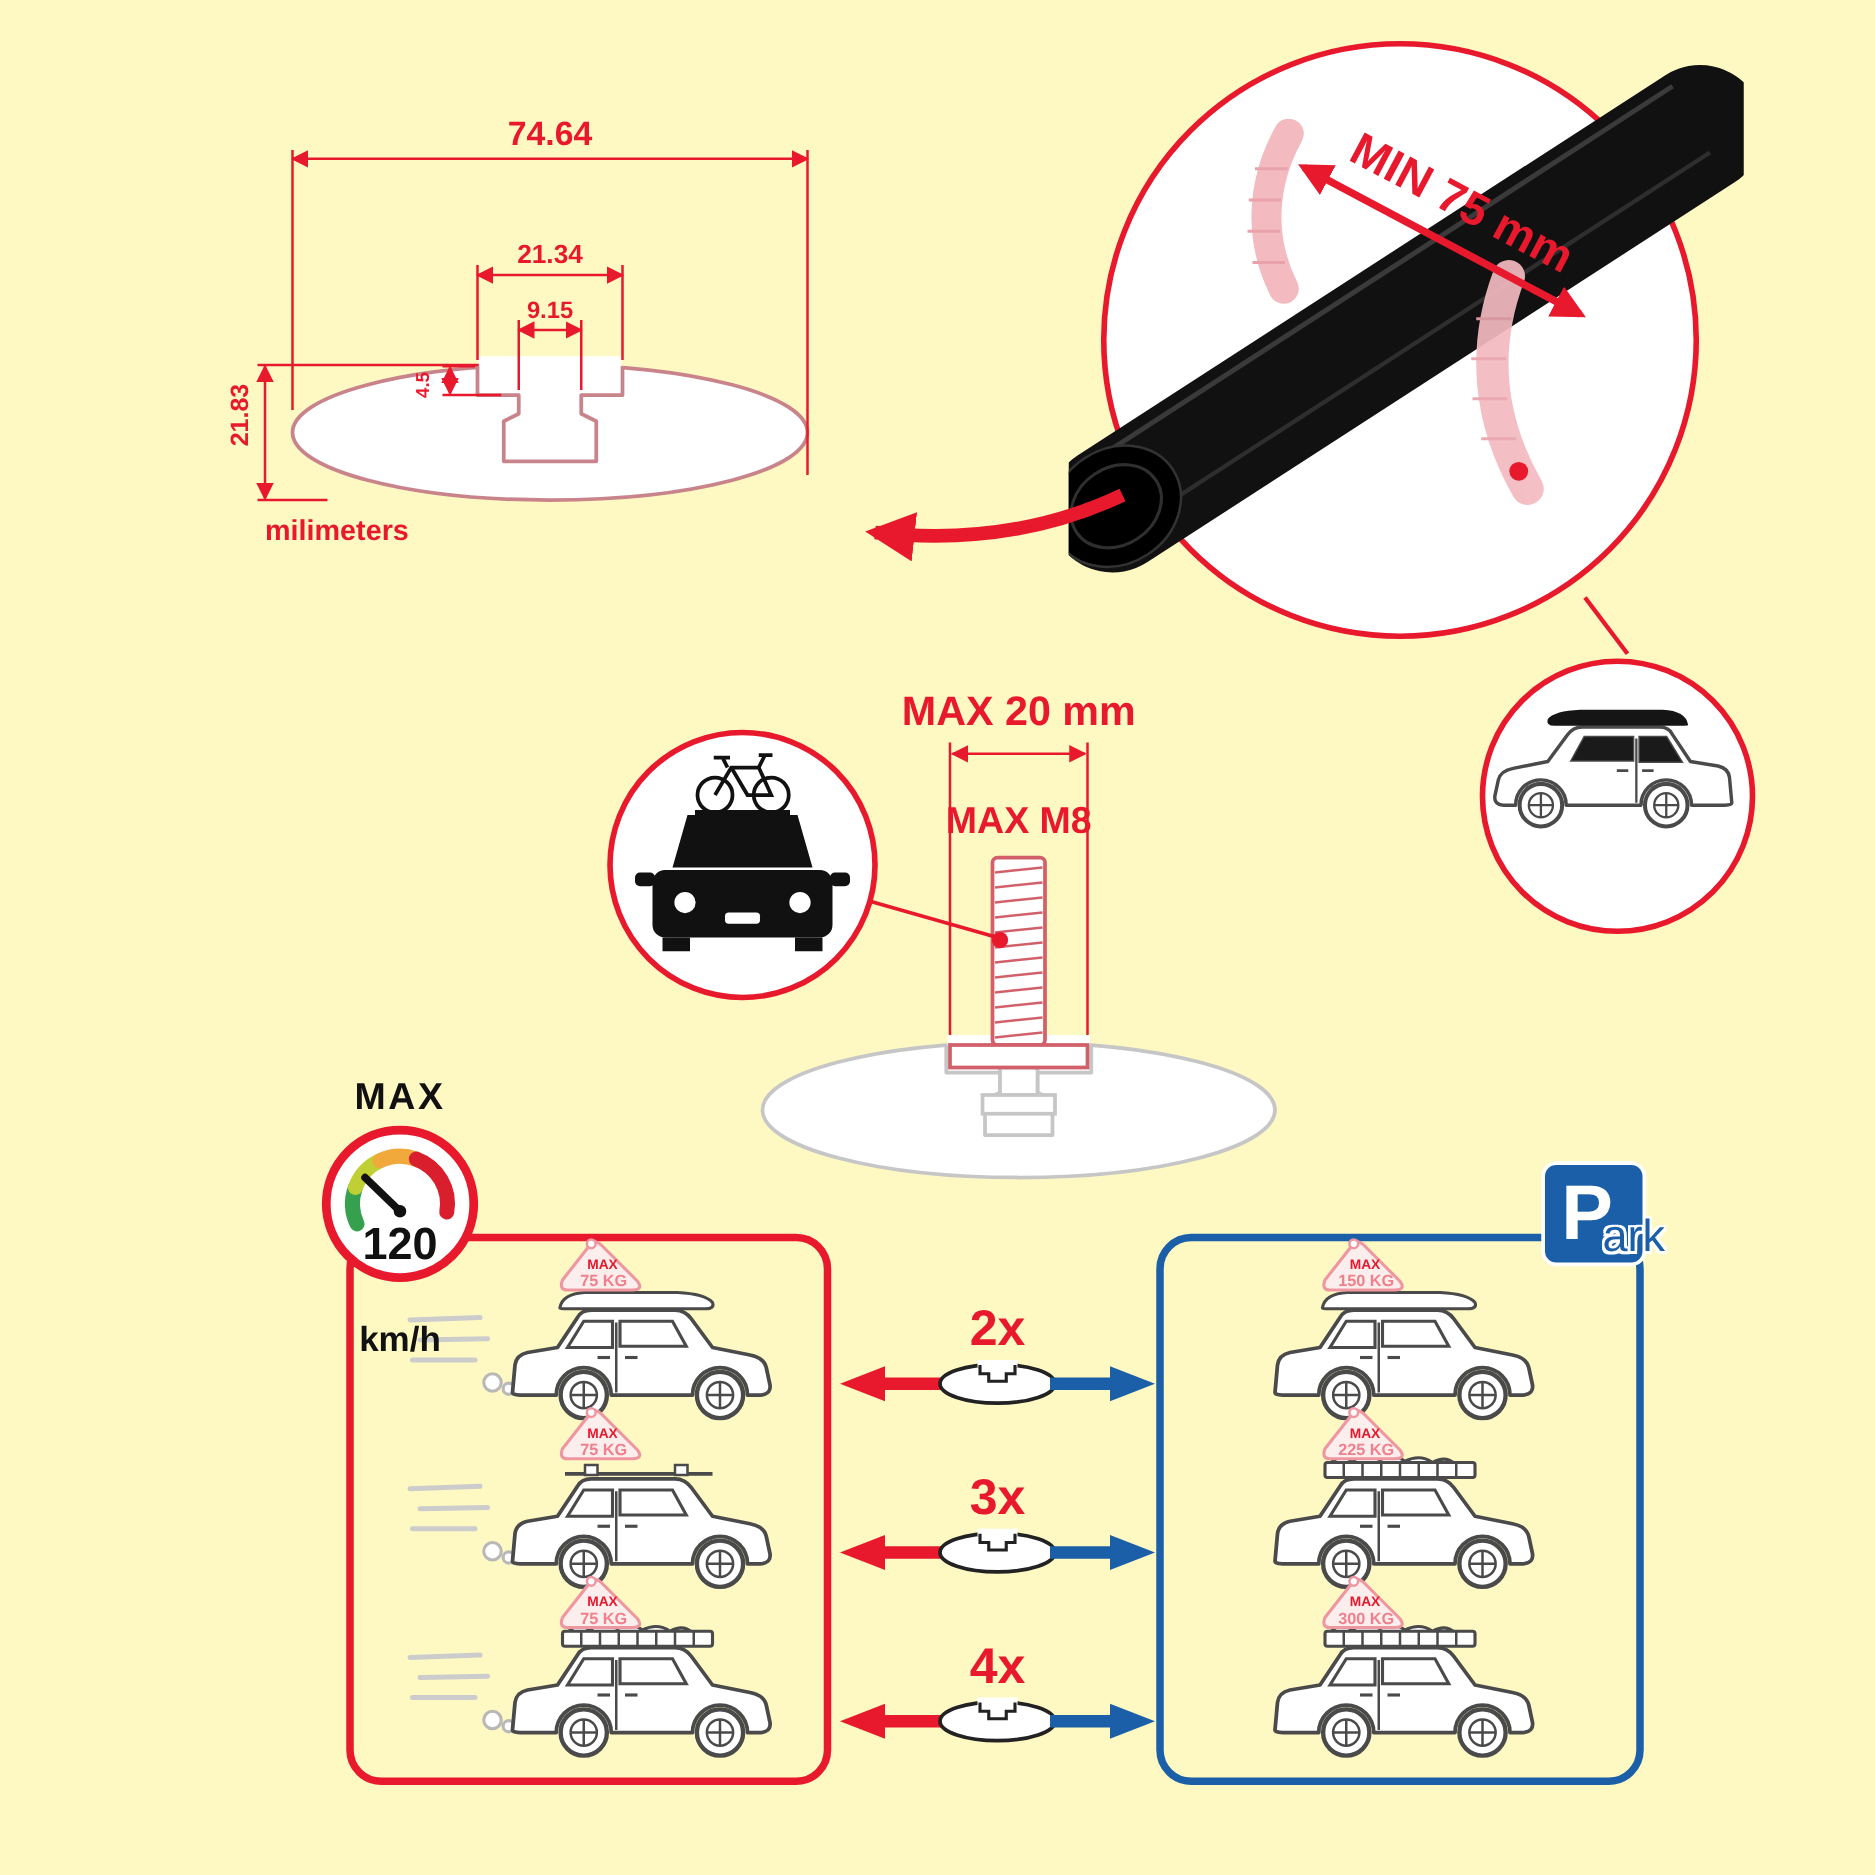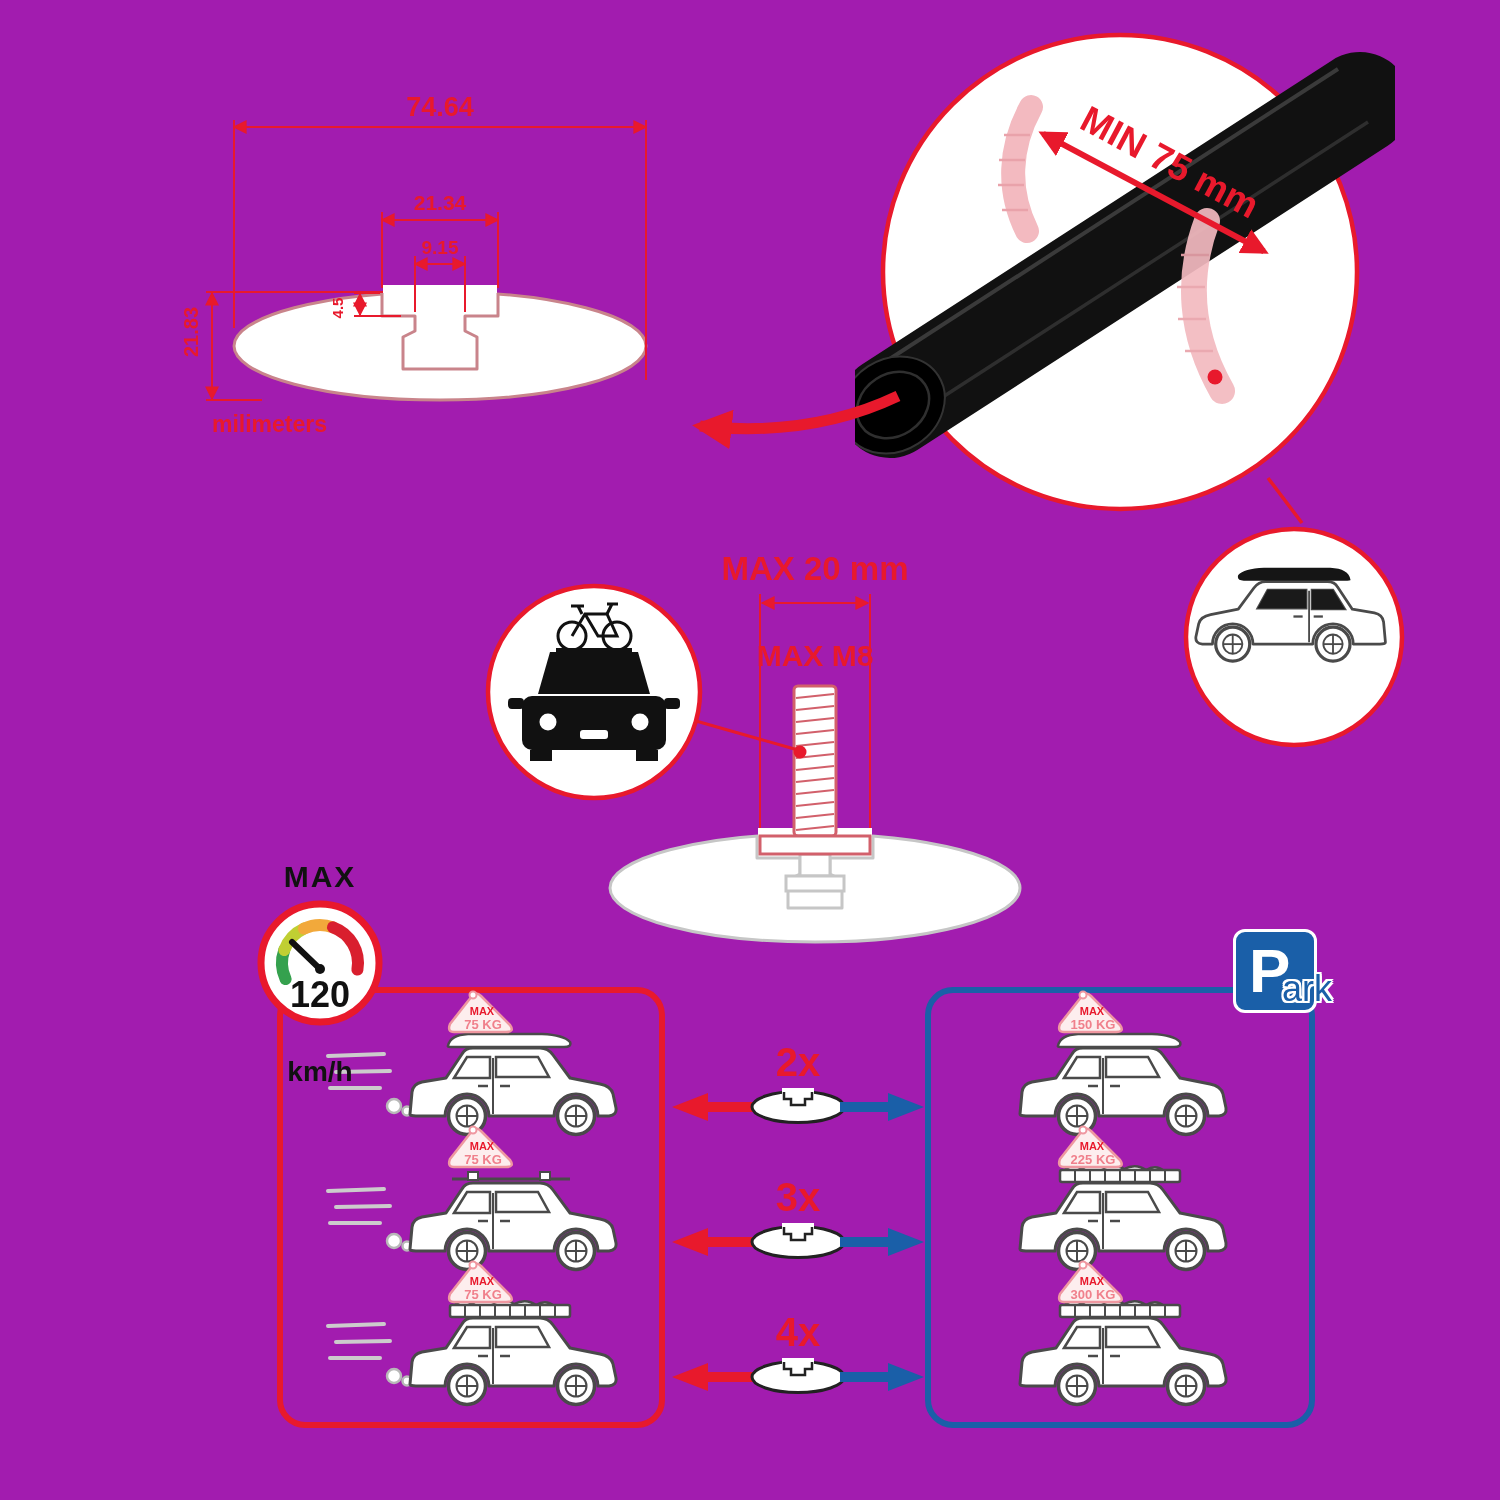--- a/index.html
+++ b/index.html
@@ -1,17 +1,17 @@
 <!DOCTYPE html>
 <html style="--red: #e8192c; --blue: #1a5fa8; --pink: #f2b3b9; --ghost: #c6c6c6; --ink: #111111;"><head>
 <meta charset="utf-8">
 <style>
   :root{ --red:#e8192c; --blue:#1a5fa8; }
   html,body{margin:0;padding:0;background:#fff;}
-  .canvas{position:relative;width:1500px;height:1500px;background:#a21caf;overflow:hidden;
+  .canvas{position:relative;width:1500px;height:1500px;background:#fef9c3;overflow:hidden;
           font-family:"Liberation Sans",sans-serif;}
   .abs{position:absolute;}
   svg text{font-family:"Liberation Sans",sans-serif;}
   .sr{stroke:var(--red);} .fr{fill:var(--red);} .fb{fill:var(--blue);}
   .dimline{stroke:var(--red);stroke-width:2;fill:none;}
   .dimtext{fill:var(--red);font-weight:bold;}
   .qty{font-size:40px;font-weight:bold;fill:var(--red);text-anchor:middle;}
   .tent-max{font-size:11px;font-weight:bold;fill:var(--red);text-anchor:middle;}
   .tent-kg{font-size:13px;font-weight:bold;fill:#f0808c;text-anchor:middle;}
   .box{position:absolute;box-sizing:border-box;border-radius:28px;background:transparent;}

